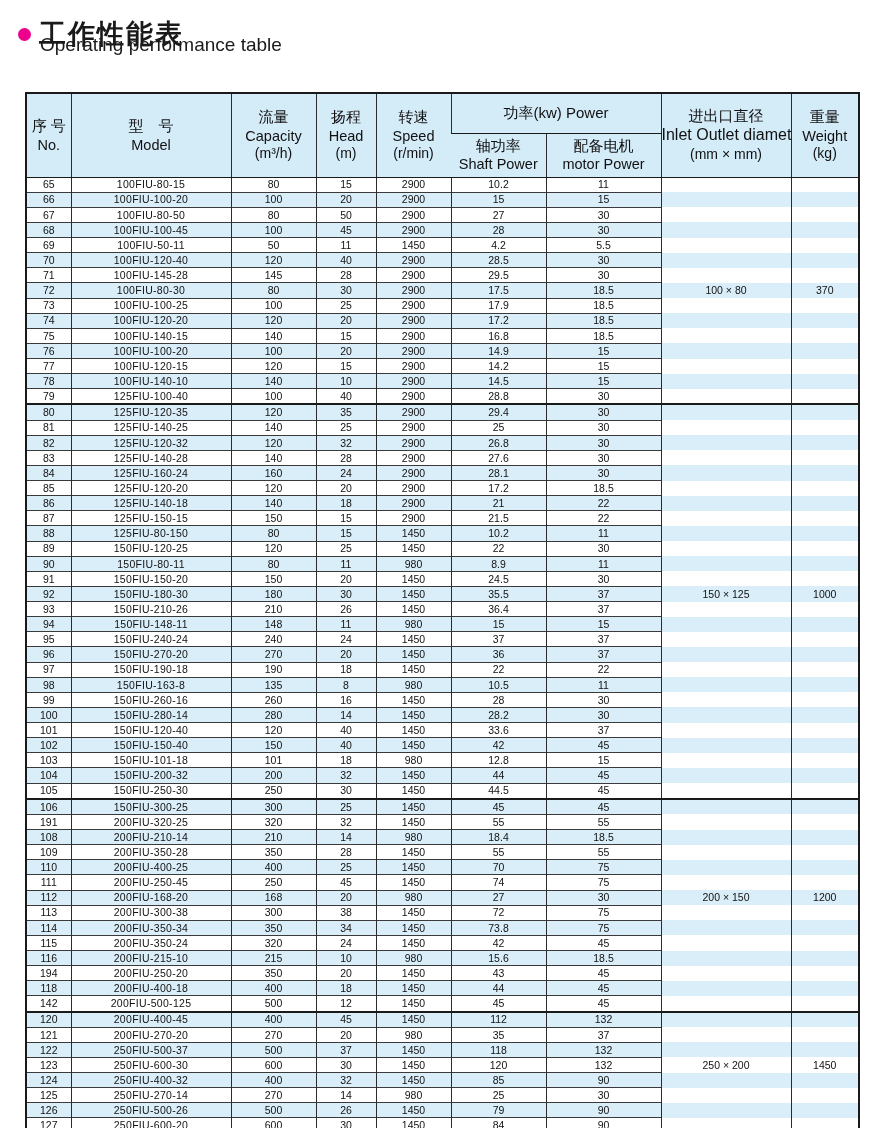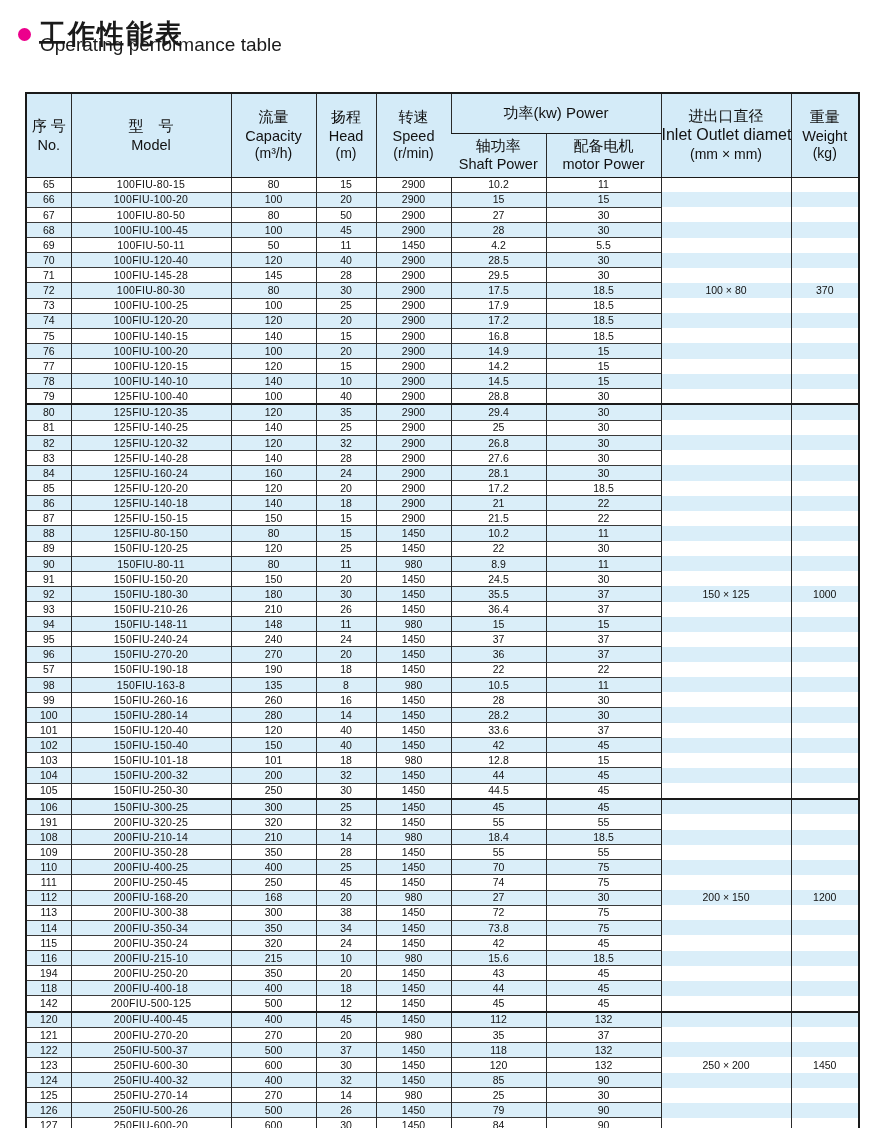--- a/index.html
+++ b/index.html
@@ -458,21 +458,21 @@
             <td class="model">150FIU-270-20</td>
             <td>270</td>
             <td>20</td>
             <td>1450</td>
             <td>36</td>
             <td>37</td>
             <td class="nb"></td>
             <td class="nb"></td>
           </tr>
           <tr>
-            <td>57</td>
+            <td>97</td>
             <td class="model">150FIU-190-18</td>
             <td>190</td>
             <td>18</td>
             <td>1450</td>
             <td>22</td>
             <td>22</td>
             <td class="nb"></td>
             <td class="nb"></td>
           </tr>
           <tr class="stripe">

